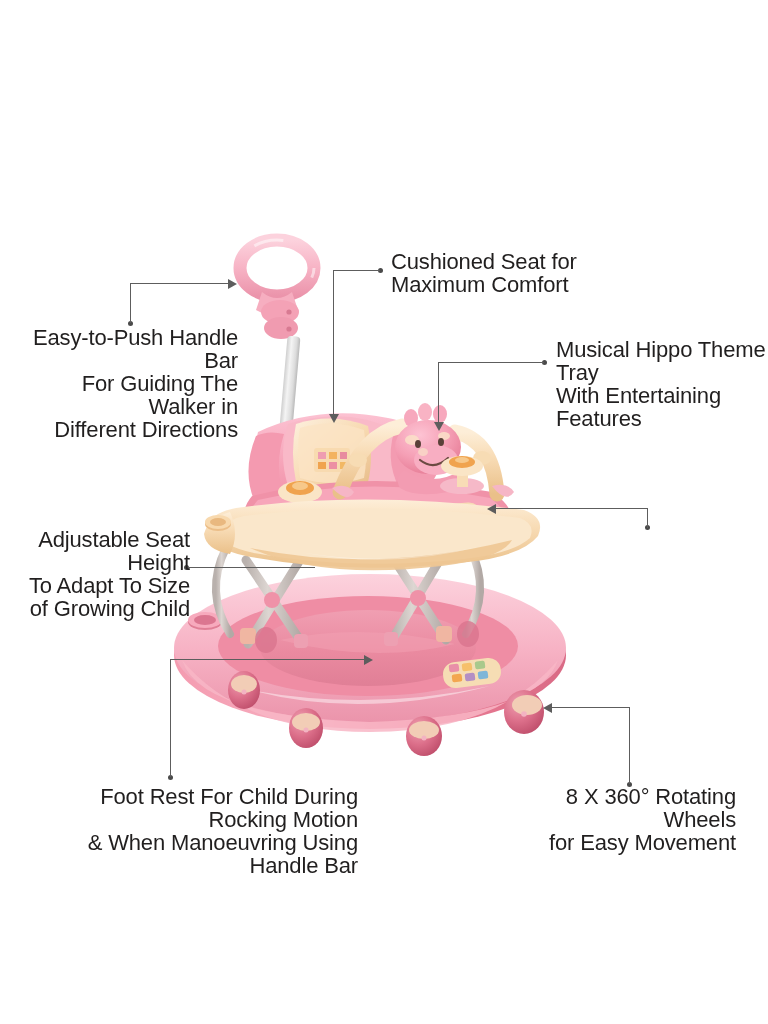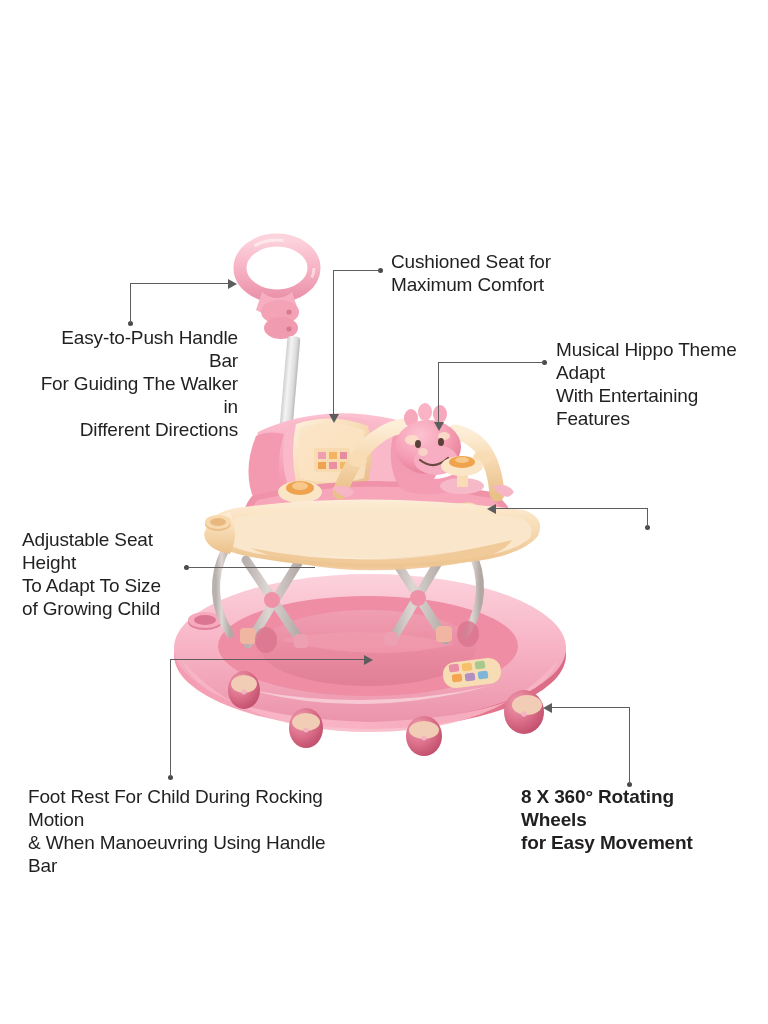--- a/index.html
+++ b/index.html
@@ -12,29 +12,29 @@
   #stage {
     position: relative;
     width: 768px; height: 1024px;
     background: #ffffff;
   }
 
   
   .callout {
     position: absolute;
     color: #211f1f;
-    font-size: 19px;
+    font-size: 22px;
     line-height: 23px;
     letter-spacing: -0.15px;
     white-space: pre-line;
     font-family: "Liberation Sans", sans-serif;
   }
   .c-left   { text-align: right; }
   .c-right  { text-align: left; }
-  .c-center { text-align: left; }
+  .c-center { text-align: right; }
 
   
   .leader { position: absolute; }
   .lead-h { position: absolute; height: 1.4px; background: #5d5d5d; }
   .lead-v { position: absolute; width: 1.4px; background: #5d5d5d; }
   .dot {
     position: absolute; width: 5.4px; height: 5.4px;
     background: #4a4a4a; border-radius: 50%;
   }
   .arrow { position: absolute; width: 0; height: 0; }
@@ -365,27 +365,27 @@
     <div class="arrow arrow-l" style="left:543px; top:703px;"></div>
   </div>
 
   <div class="callout c-left" style="left:28px; top:326px; width:210px;">Easy-to-Push Handle Bar
 For Guiding The Walker in
 Different Directions</div>
 
   <div class="callout c-right" style="left:391px; top:250px; width:200px;">Cushioned Seat for
 Maximum Comfort</div>
 
-  <div class="callout c-right" style="left:556px; top:338px; width:212px;">Musical Hippo Theme Adapt
+  <div class="callout c-right" style="left:556px; top:338px; width:212px;">Musical Hippo Theme Tray
 With Entertaining Features</div>
 
   <div class="callout c-center" style="left:22px; top:528px; width:168px;">Adjustable Seat Height
 To Adapt To Size
 of Growing Child</div>
 
 
   <div class="callout c-center" style="left:28px; top:785px; width:330px;">Foot Rest For Child During Rocking Motion
 &amp; When Manoeuvring Using Handle Bar</div>
 
-  <div class="callout c-center" style="left:521px; top:785px; width:215px;font-weight:bold;">8 X 360° Rotating Wheels
+  <div class="callout c-center" style="left:521px; top:785px; width:215px;">8 X 360° Rotating Wheels
 for Easy Movement</div>
 
 </div>
 
 </body></html>

